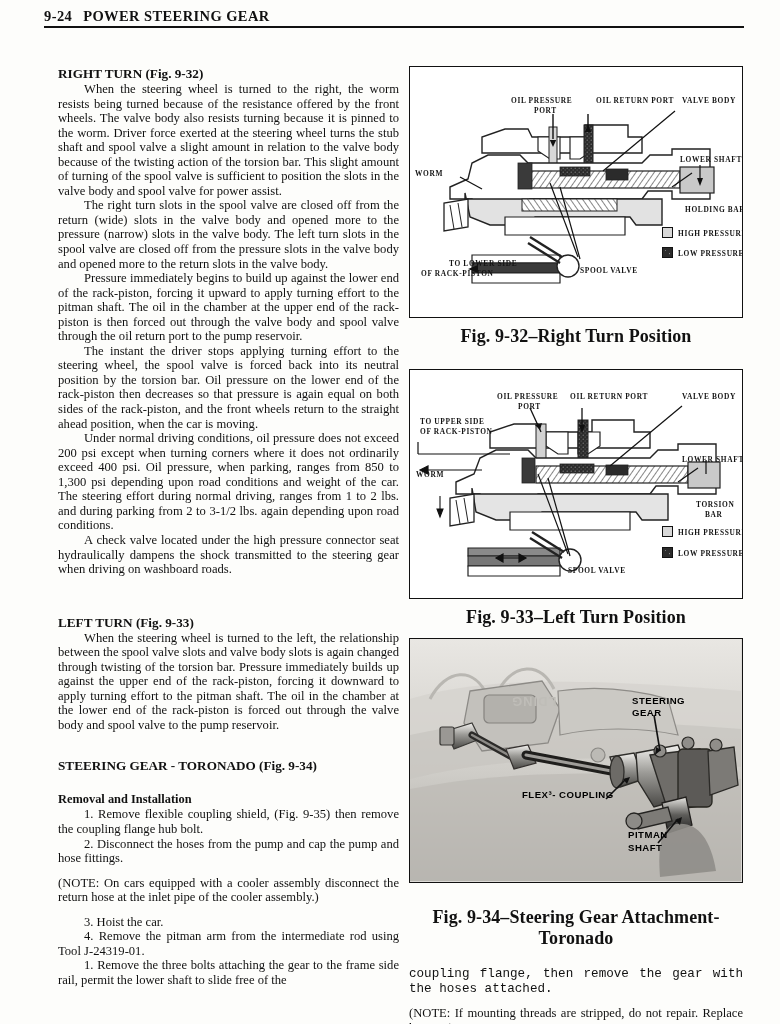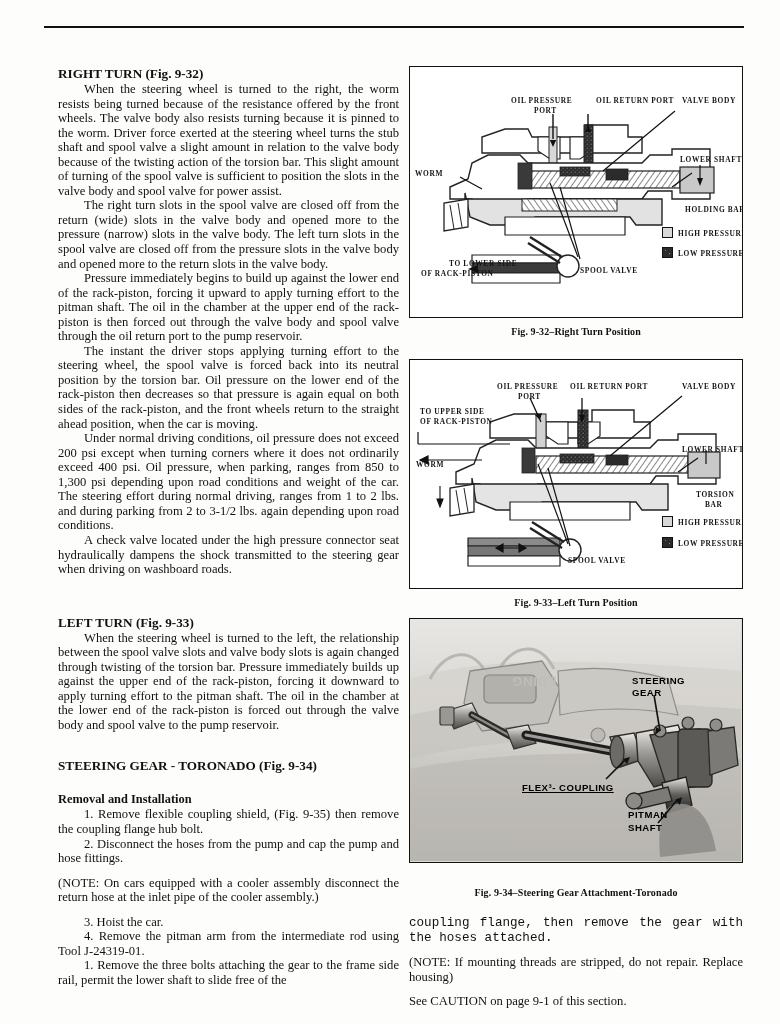--- a/index.html
+++ b/index.html
@@ -80,21 +80,21 @@
   
   .figure { position: relative; }
   .figure-box {
     border: 1.8px solid #111;
     background: #fff;
     position: relative;
     overflow: hidden;
   }
   .figure-caption {
     text-align: center;
-    font-size: 10px;
+    font-size: 18px;
     font-weight: bold;
     margin-top: 8px;
     letter-spacing: 0.1px;
   }
 
   
   .dlabel {
     position: absolute;
     font-family: "Liberation Serif", serif;
     font-size: 7.4px;
@@ -123,20 +123,23 @@
       radial-gradient(circle at 30% 30%, #777 0.6px, transparent 0.7px),
       radial-gradient(circle at 70% 65%, #888 0.6px, transparent 0.7px);
   }
 
   svg.diagram { position: absolute; left: 0; top: 0; }
 </style>
 </head>
 <body>
 
 <div id="page-header">
+  <div id="header-text">
+    <span id="header-page-no">9-24</span><span>POWER STEERING GEAR</span>
+  </div>
   <div id="header-rule"></div>
 </div>
 
 <div id="columns">
 
   <div id="left-column">
 
     <h2 class="section-head">RIGHT TURN (Fig. 9-32)</h2>
 
     <p class="para">When the steering wheel is turned to the right, the worm resists being turned because of the resistance offered by the front wheels. The valve body also resists turning because it is pinned to the worm. Driver force exerted at the steering wheel turns the stub shaft and spool valve a slight amount in relation to the valve body because of the twisting action of the torsion bar. This slight amount of turning of the spool valve is sufficient to position the slots in the valve body and spool valve for power assist.</p>
@@ -394,21 +397,21 @@
           <path d="M244 76 L250 112" stroke="#111" stroke-width="1.6" fill="none"></path>
           <path d="M246 108 l-1 8 l6 -5 Z" fill="#111"></path>
           <path d="M196 160 L216 140" stroke="#111" stroke-width="1.6"></path>
           <path d="M213 140 l7 -2 l-3 7 Z" fill="#111"></path>
           <path d="M248 204 L268 180" stroke="#111" stroke-width="1.6"></path>
           <path d="M265 181 l7 -3 l-2 8 Z" fill="#111"></path>
         </svg>
 
         <span class="dlabel photo" style="left:222px; top:56px;">STEERING</span>
         <span class="dlabel photo" style="left:222px; top:68px;">GEAR</span>
-        <span class="dlabel photo" style="left:112px; top:163px;text-decoration:underline;">FLEX³- COUPLING</span>
+        <span class="dlabel photo" style="left:112px; top:150px;">FLEX³- COUPLING</span>
         <span class="dlabel photo" style="left:218px; top:190px;">PITMAN</span>
         <span class="dlabel photo" style="left:218px; top:203px;">SHAFT</span>
       </div>
       <div class="figure-caption" style="margin-top:24px;">Fig. 9-34–Steering Gear Attachment-Toronado</div>
     </div>
 
     <p class="para noindent" style="margin-top:18px;font-family:Liberation Mono, monospace;">coupling flange, then remove the gear with the hoses attached.</p>
     <p class="para noindent gap">(NOTE: If mounting threads are stripped, do not repair. Replace housing)</p>
     <p class="para noindent gap">See CAUTION on page 9-1 of this section.</p>
 

